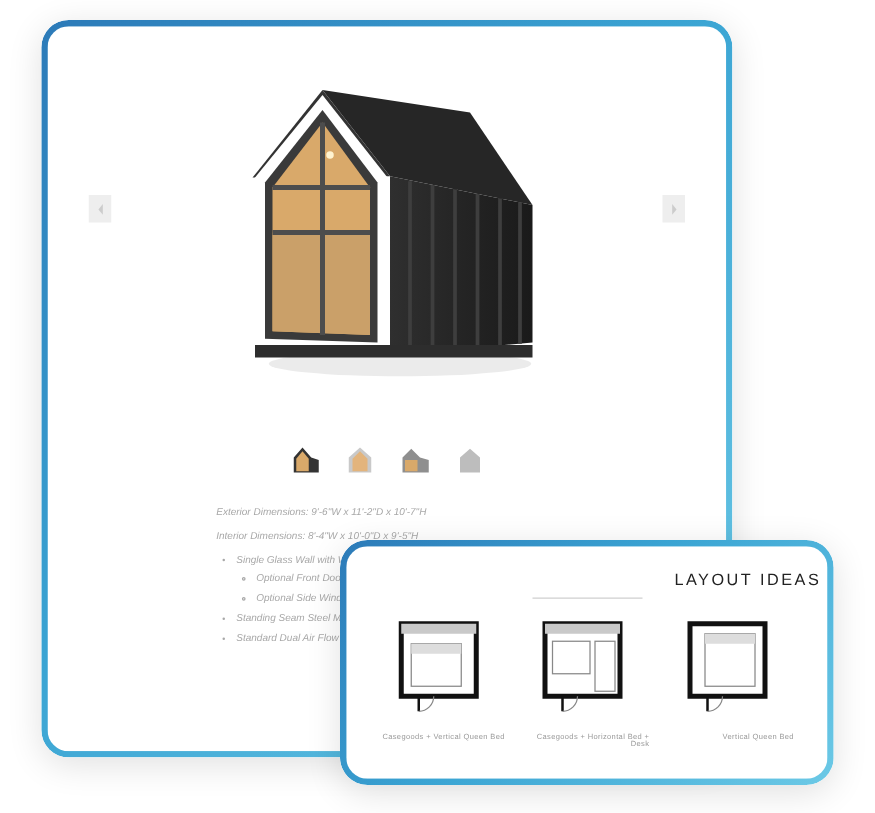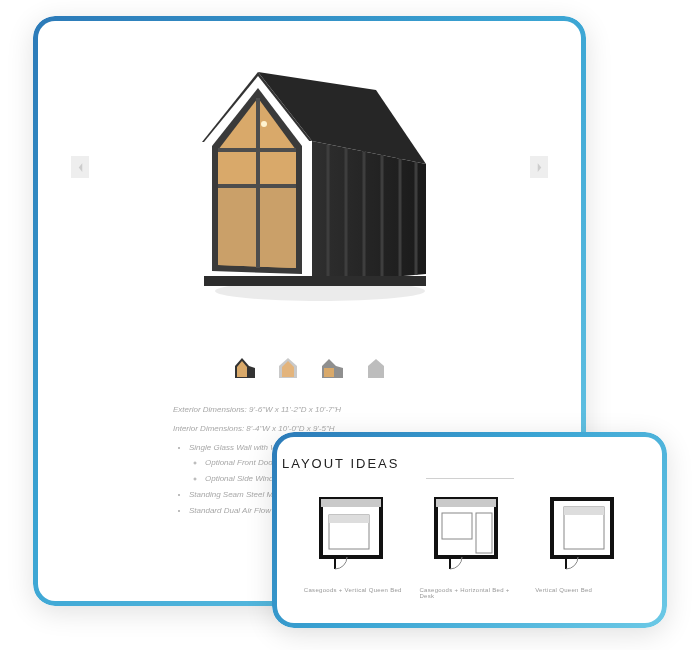--- a/index.html
+++ b/index.html
@@ -14,21 +14,21 @@
   .arrow.right{right:28px;top:130px}
   .house{position:relative;width:260px;height:260px}
   .thumbs{display:flex;justify-content:center;gap:18px;margin-top:30px}
   .thumb{width:26px;height:24px;position:relative}
   .specs{margin:24px 0 0 130px;font-size:8px;line-height:1.6;font-style:italic;color:#a8a8a8}
   .specs p{margin:0 0 6px 0}
   .specs ul{margin:0;padding-left:16px;list-style:disc}
   .specs ul ul{list-style:circle}
   .specs li{margin-bottom:3px}
   .layout-card{left:272px;top:432px;width:395px;height:196px}
-  .layout-inner{position:absolute;inset:10px;text-align:left}
+  .layout-inner{position:absolute;inset:10px;text-align:right}
   .layout-title{font-size:13px;letter-spacing:2px;color:#222;margin-top:14px;font-style:normal;font-weight:400}
   .rule{width:88px;height:1px;background:#d0d0d0;margin:7px auto 16px}
   .plans{display:flex;justify-content:space-around;padding:0 14px}
   .plan{width:100px}
   .plan-box{position:relative;width:78px;height:78px;margin:0 auto}
   .plan-caption{font-size:6px;color:#999;margin-top:14px;letter-spacing:.3px}
 </style>
 </head>
 <body>
 

